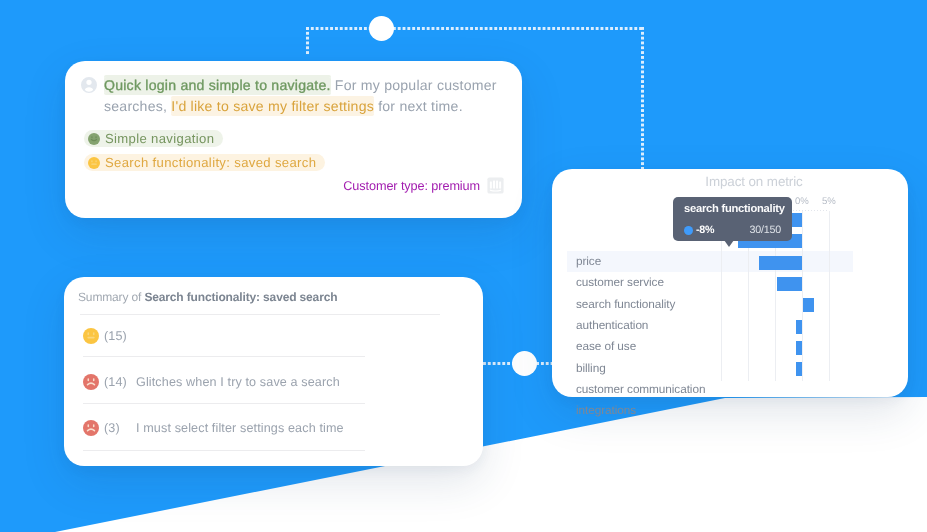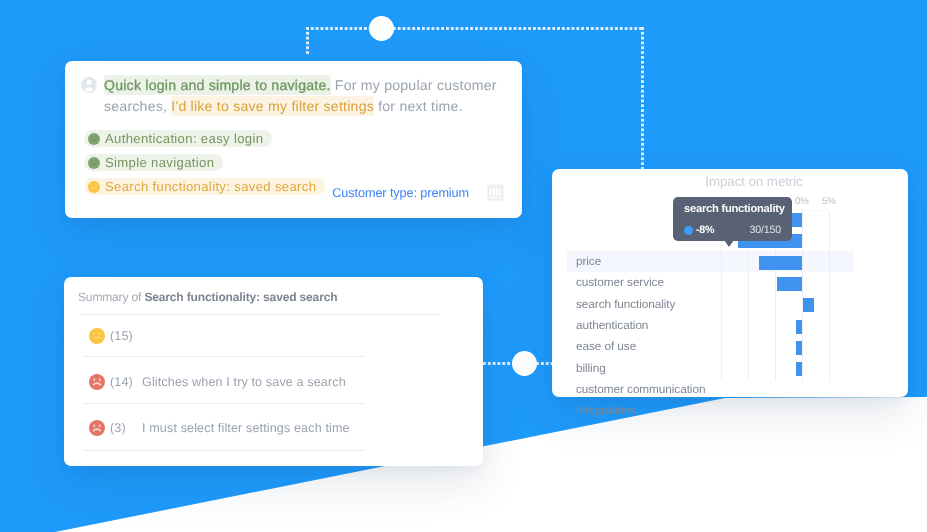--- a/index.html
+++ b/index.html
@@ -16,52 +16,52 @@
   
   .dot-h{position:absolute;height:3px;
     background-image:linear-gradient(to right,#dceefe 0 2.9px, transparent 2.9px 4.84px);
     background-size:4.84px 3px;background-repeat:repeat-x;}
   .dot-v{position:absolute;width:3px;
     background-image:linear-gradient(to bottom,#dceefe 0 2.9px, transparent 2.9px 4.84px);
     background-size:3px 4.84px;background-repeat:repeat-y;}
   .node{position:absolute;border-radius:50%;background:#fff;}
 
   
-  .card{position:absolute;background:#fff;border-radius:7px;}
+  .card{position:absolute;background:#fff;border-radius:20px;}
   .card.sh{box-shadow:0 16px 44px rgba(30,60,100,.13), 0 4px 12px rgba(30,60,100,.05);}
 
   
   #feedback-card{left:65px;top:61px;width:457px;height:157px;}
   .avatar{position:absolute;left:16px;top:16px;width:17px;height:17px;}
   .quote{position:absolute;left:39px;top:14px;width:405px;
     font-size:14.1px;line-height:21px;color:#9aa3af;letter-spacing:0.23px;}
   .qs-green{color:#6f9961;background:#edf2e8;font-weight:400;border-radius:2px;
     -webkit-text-stroke:0.34px currentColor;
     box-shadow:0 2px 0 0 #edf2e8, 0 -2px 0 0 #edf2e8;}
   .qs-amber{color:#d9a33c;background:#fcf3e3;border-radius:2px;
     box-shadow:0 2px 0 0 #fcf3e3, 0 -2px 0 0 #fcf3e3;}
 
   .tags{position:absolute;left:19px;top:69px;}
   .tag{display:flex;align-items:center;height:17px;border-radius:9px;
     padding:0 9px 0 4px;margin-bottom:7px;width:max-content;font-size:13.1px;letter-spacing:0.35px;}
   .tag .fc{margin-right:5px;flex:0 0 auto;}
   .tag.pos{background:#eef3e9;color:#76955f;}
   .tag.neu{background:#fdf3e1;color:#dfa841;}
 
-  .ctype{position:absolute;right:18px;bottom:17px;display:flex;align-items:center;
-    font-size:12.7px;color:#3b82f6;letter-spacing:-.1px;gap:11px;}
+  .ctype{position:absolute;right:18px;bottom:24px;display:flex;align-items:center;
+    font-size:12.7px;color:#a21caf;letter-spacing:-.1px;}
   .ctype .badge{width:17px;height:17px;margin-left:7px;}
   .ctype .badge svg{display:block;}
 
   
   #summary-card{left:64px;top:277px;width:419px;height:189px;}
   .sum-title{position:absolute;left:14px;top:13px;font-size:12px;color:#a2a9b2;letter-spacing:-.15px;white-space:nowrap;}
   .sum-title b{color:#7c8591;font-weight:700;}
   .sum-rule{position:absolute;left:14px;height:1px;background:#ececee;}
-  .srow{position:absolute;left:25px;display:flex;align-items:flex-start;height:17px;}
+  .srow{position:absolute;left:19px;display:flex;align-items:flex-start;height:17px;}
   .srow .fc{flex:0 0 auto;}
   .srow .cnt{width:32px;margin-left:5px;font-size:12.6px;color:#9ba3ae;letter-spacing:0.1px;line-height:16px;}
   .srow .txt{font-size:12.6px;color:#9ba3ae;letter-spacing:0.12px;line-height:16px;}
 
   
   #chart-card{left:552px;top:169px;width:356px;height:228px;}
   .chart-title{position:absolute;top:5px;left:41px;width:322px;text-align:center;
     font-size:13.4px;color:#ccd1d8;letter-spacing:-.1px;}
   .cat{position:absolute;font-size:11.8px;color:#7f8794;letter-spacing:-.08px;white-space:nowrap;margin-top:41px;}
   .hl{position:absolute;background:#f4f7fd;}
@@ -95,31 +95,20 @@
   <div class="node" style="left:512px;top:351px;width:25px;height:25px;"></div>
 
   <div class="card sh" id="feedback-card">
     <div class="avatar">
       <svg viewBox="0 0 20 20" width="16" height="16">
         <path fill="#e3e8ee" fill-rule="evenodd" d="M10 0a10 10 0 1 0 0 20 10 10 0 0 0 0-20zm0 3.4a3.3 3.3 0 1 1 0 6.6 3.3 3.3 0 0 1 0-6.6zm0 14.9a7.2 7.2 0 0 1-5.2-2.2c.5-1.9 2.6-3.2 5.2-3.2s4.7 1.3 5.2 3.2A7.2 7.2 0 0 1 10 18.3z"></path>
       </svg>
     </div>
     <div class="quote"><span class="qs-green">Quick login and simple to navigate.</span><span> For my popular customer searches, </span><span class="qs-amber">I'd like to save my filter settings</span><span> for next time.</span></div>
     <div class="tags">
-        <div class="tag pos">
-          <svg viewBox="0 0 20 20" width="12" height="12" class="fc">
-            <circle cx="10" cy="10" r="10" fill="#85a370"></circle>
-            <g fill="none" stroke="#6d8c59" stroke-linecap="round" stroke-width="1.9">
-              <path d="M6.6 6.3 L6.6 8.0"></path>
-              <path d="M13.4 6.3 L13.4 8.0"></path>
-              <path d="M5.7 10.9 Q10 14.6 14.3 10.9" stroke-width="2.0"></path>
-            </g>
-          </svg>
-          <span>Authentication: easy login</span>
-        </div>
         <div class="tag pos">
           <svg viewBox="0 0 20 20" width="12" height="12" class="fc">
             <circle cx="10" cy="10" r="10" fill="#85a370"></circle>
             <g fill="none" stroke="#6d8c59" stroke-linecap="round" stroke-width="1.9">
               <path d="M6.6 6.3 L6.6 8.0"></path>
               <path d="M13.4 6.3 L13.4 8.0"></path>
               <path d="M5.7 10.9 Q10 14.6 14.3 10.9" stroke-width="2.0"></path>
             </g>
           </svg>
           <span>Simple navigation</span>

